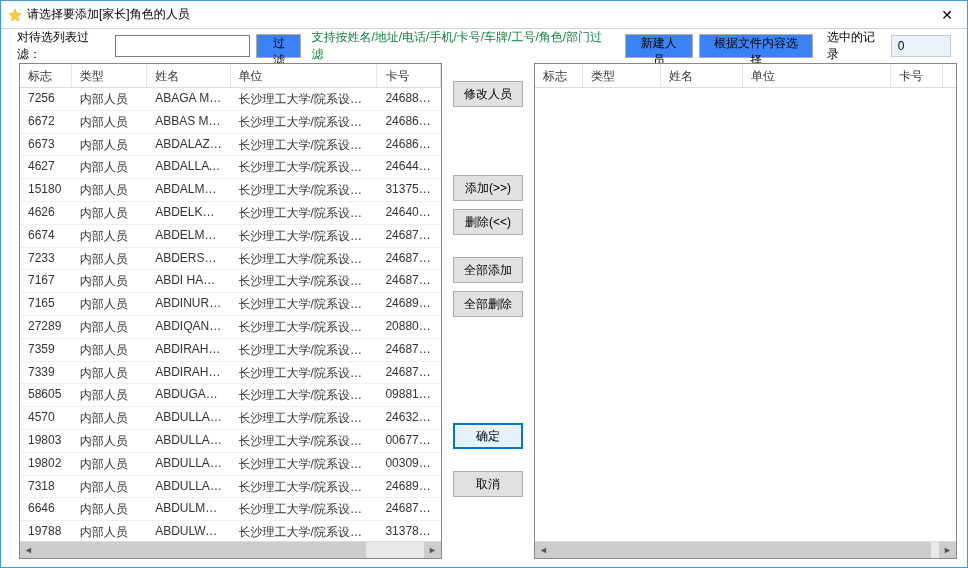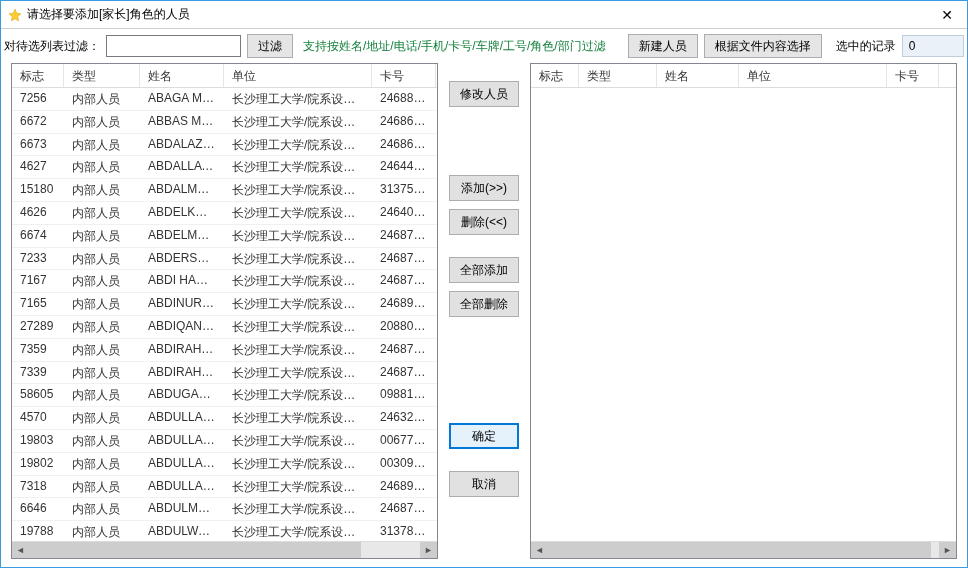--- a/index.html
+++ b/index.html
@@ -2,28 +2,28 @@
 <html><head>
 <meta charset="utf-8">
 <style>
 * { box-sizing: border-box; margin: 0; padding: 0; font-family: "Microsoft YaHei", "SimSun", sans-serif; font-size: 12px; }
 body { background: #fff; width: 968px; height: 568px; overflow: hidden; }
 .window { width: 968px; height: 568px; border: 1px solid #3c9be0; display: flex; flex-direction: column; }
 .titlebar { height: 28px; background: #fff; display: flex; align-items: center; padding: 0 6px; border-bottom: 1px solid #d0d0d0; }
 .titlebar .star { width: 16px; height: 16px; margin-right: 4px; display:flex; align-items:center; justify-content:center; }
 .titlebar .title { flex: 1; color: #000; }
 .titlebar .close { width: 28px; text-align: center; font-size: 14px; cursor: pointer; }
-.toolbar { height: 34px; display: flex; align-items: center; padding: 0 3px; gap: 6px; background: #fff; }
+.toolbar { height: 34px; display: flex; align-items: center; padding: 0 16px; gap: 6px; background: #fff; justify-content: flex-end; }
 .toolbar label { color: #000; }
 .toolbar input[type=text] { height: 22px; border: 1px solid #7a7a7a; padding: 0 4px; background: #fff; }
 .toolbar .filter-input { width: 135px; }
-.toolbar .btn { height: 24px; padding: 0 10px; background: #e5e5e5; border: 1px solid #adadad; cursor: pointer; }
+.toolbar .btn { height: 24px; padding: 0 10px; background: #3b82f6; border: 1px solid #adadad; cursor: pointer; }
 .toolbar .hint { color: #15803d; margin: 0 4px; }
 .toolbar .sel-count-box { width: 62px; height: 22px; border: 1px solid #bfcedb; background: #eaf1f8; padding: 0 6px; display: flex; align-items: center; }
-.main { flex: 1; display: flex; padding: 0 10px 8px 10px; gap: 6px; overflow: hidden; }
+.main { flex: 1; display: flex; padding: 0 10px 8px 10px; gap: 6px; overflow: hidden; margin-left: 8px; }
 .panel { flex: 1; border: 1px solid #828790; display: flex; flex-direction: column; overflow: hidden; background: #fff; position: relative; }
 .thead { display: flex; height: 24px; background: #fff; border-bottom: 1px solid #dcdcdc; }
 .thead .th { padding: 4px 8px; border-right: 1px solid #e5e5e5; color: #333; white-space: nowrap; overflow: hidden; }
 .tbody { flex: 1; overflow: hidden; }
 .trow { display: flex; height: 22.8px; border-bottom: 1px solid #f0f0f0; }
 .trow .td { padding: 3px 8px; white-space: nowrap; overflow: hidden; text-overflow: ellipsis; color: #333; }
 .c-flag { width: 52px; }
 .c-type { width: 76px; }
 .c-name { width: 84px; }
 .c-unit { width: 148px; }

